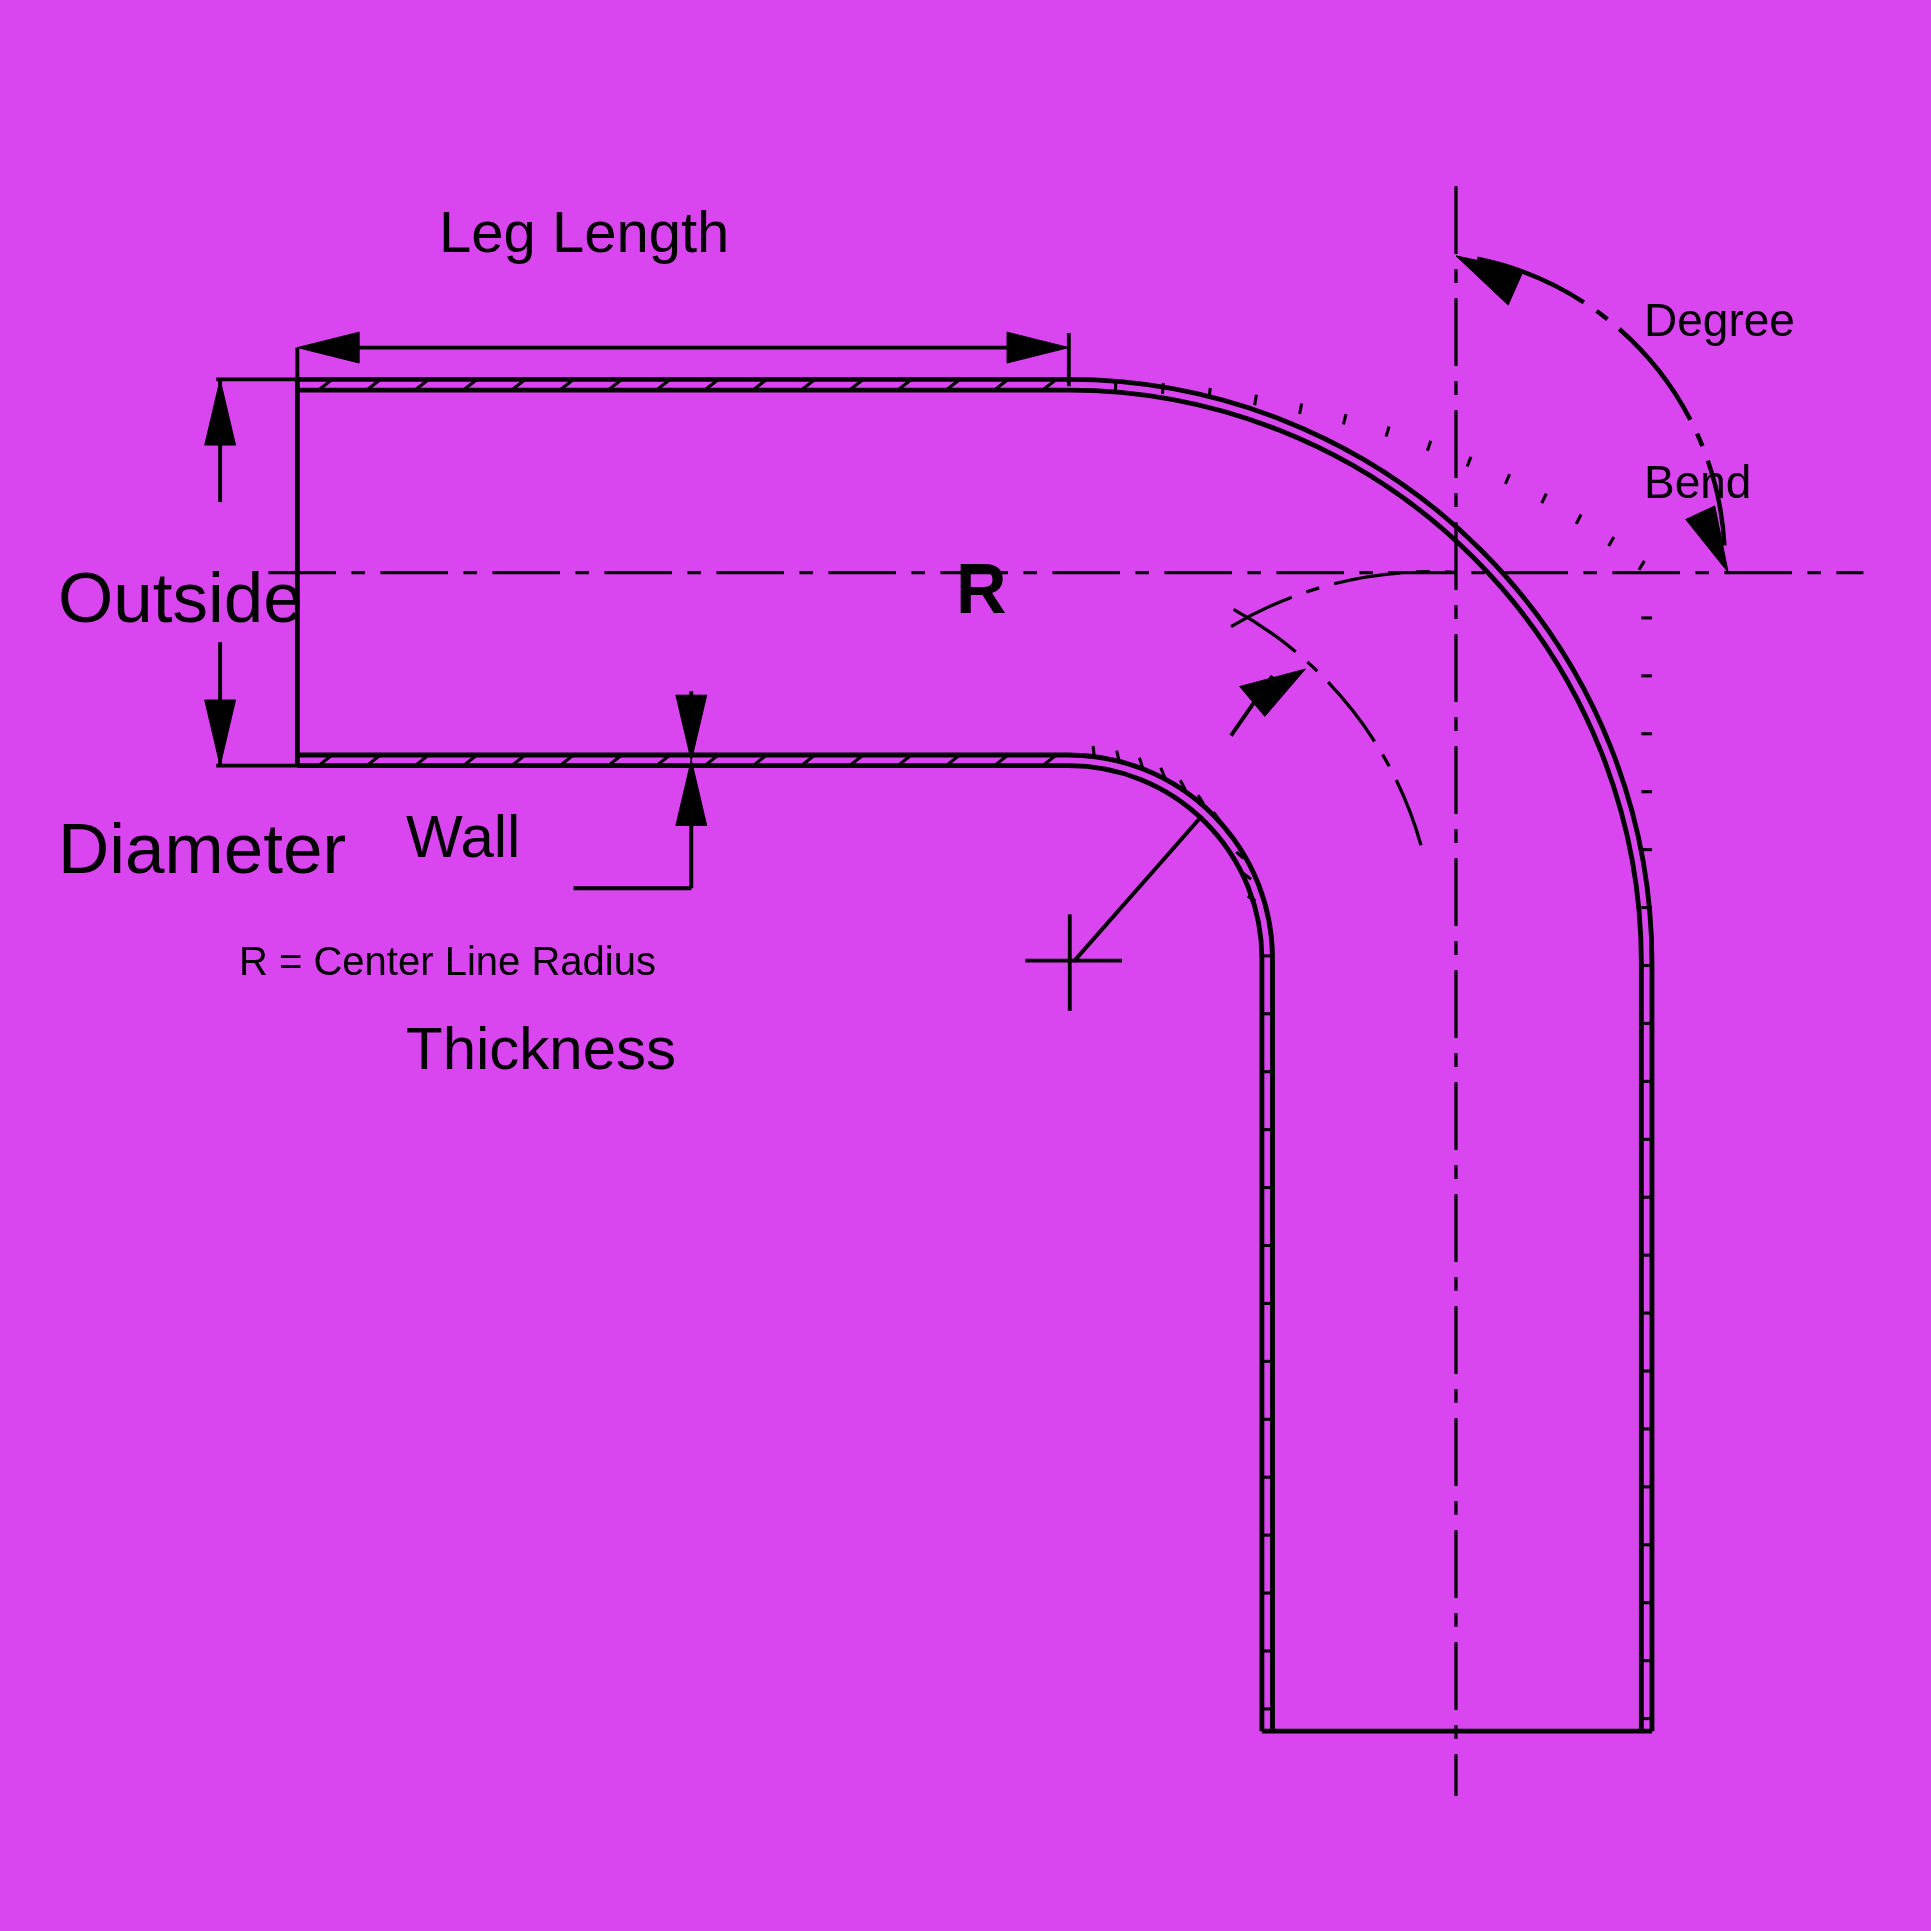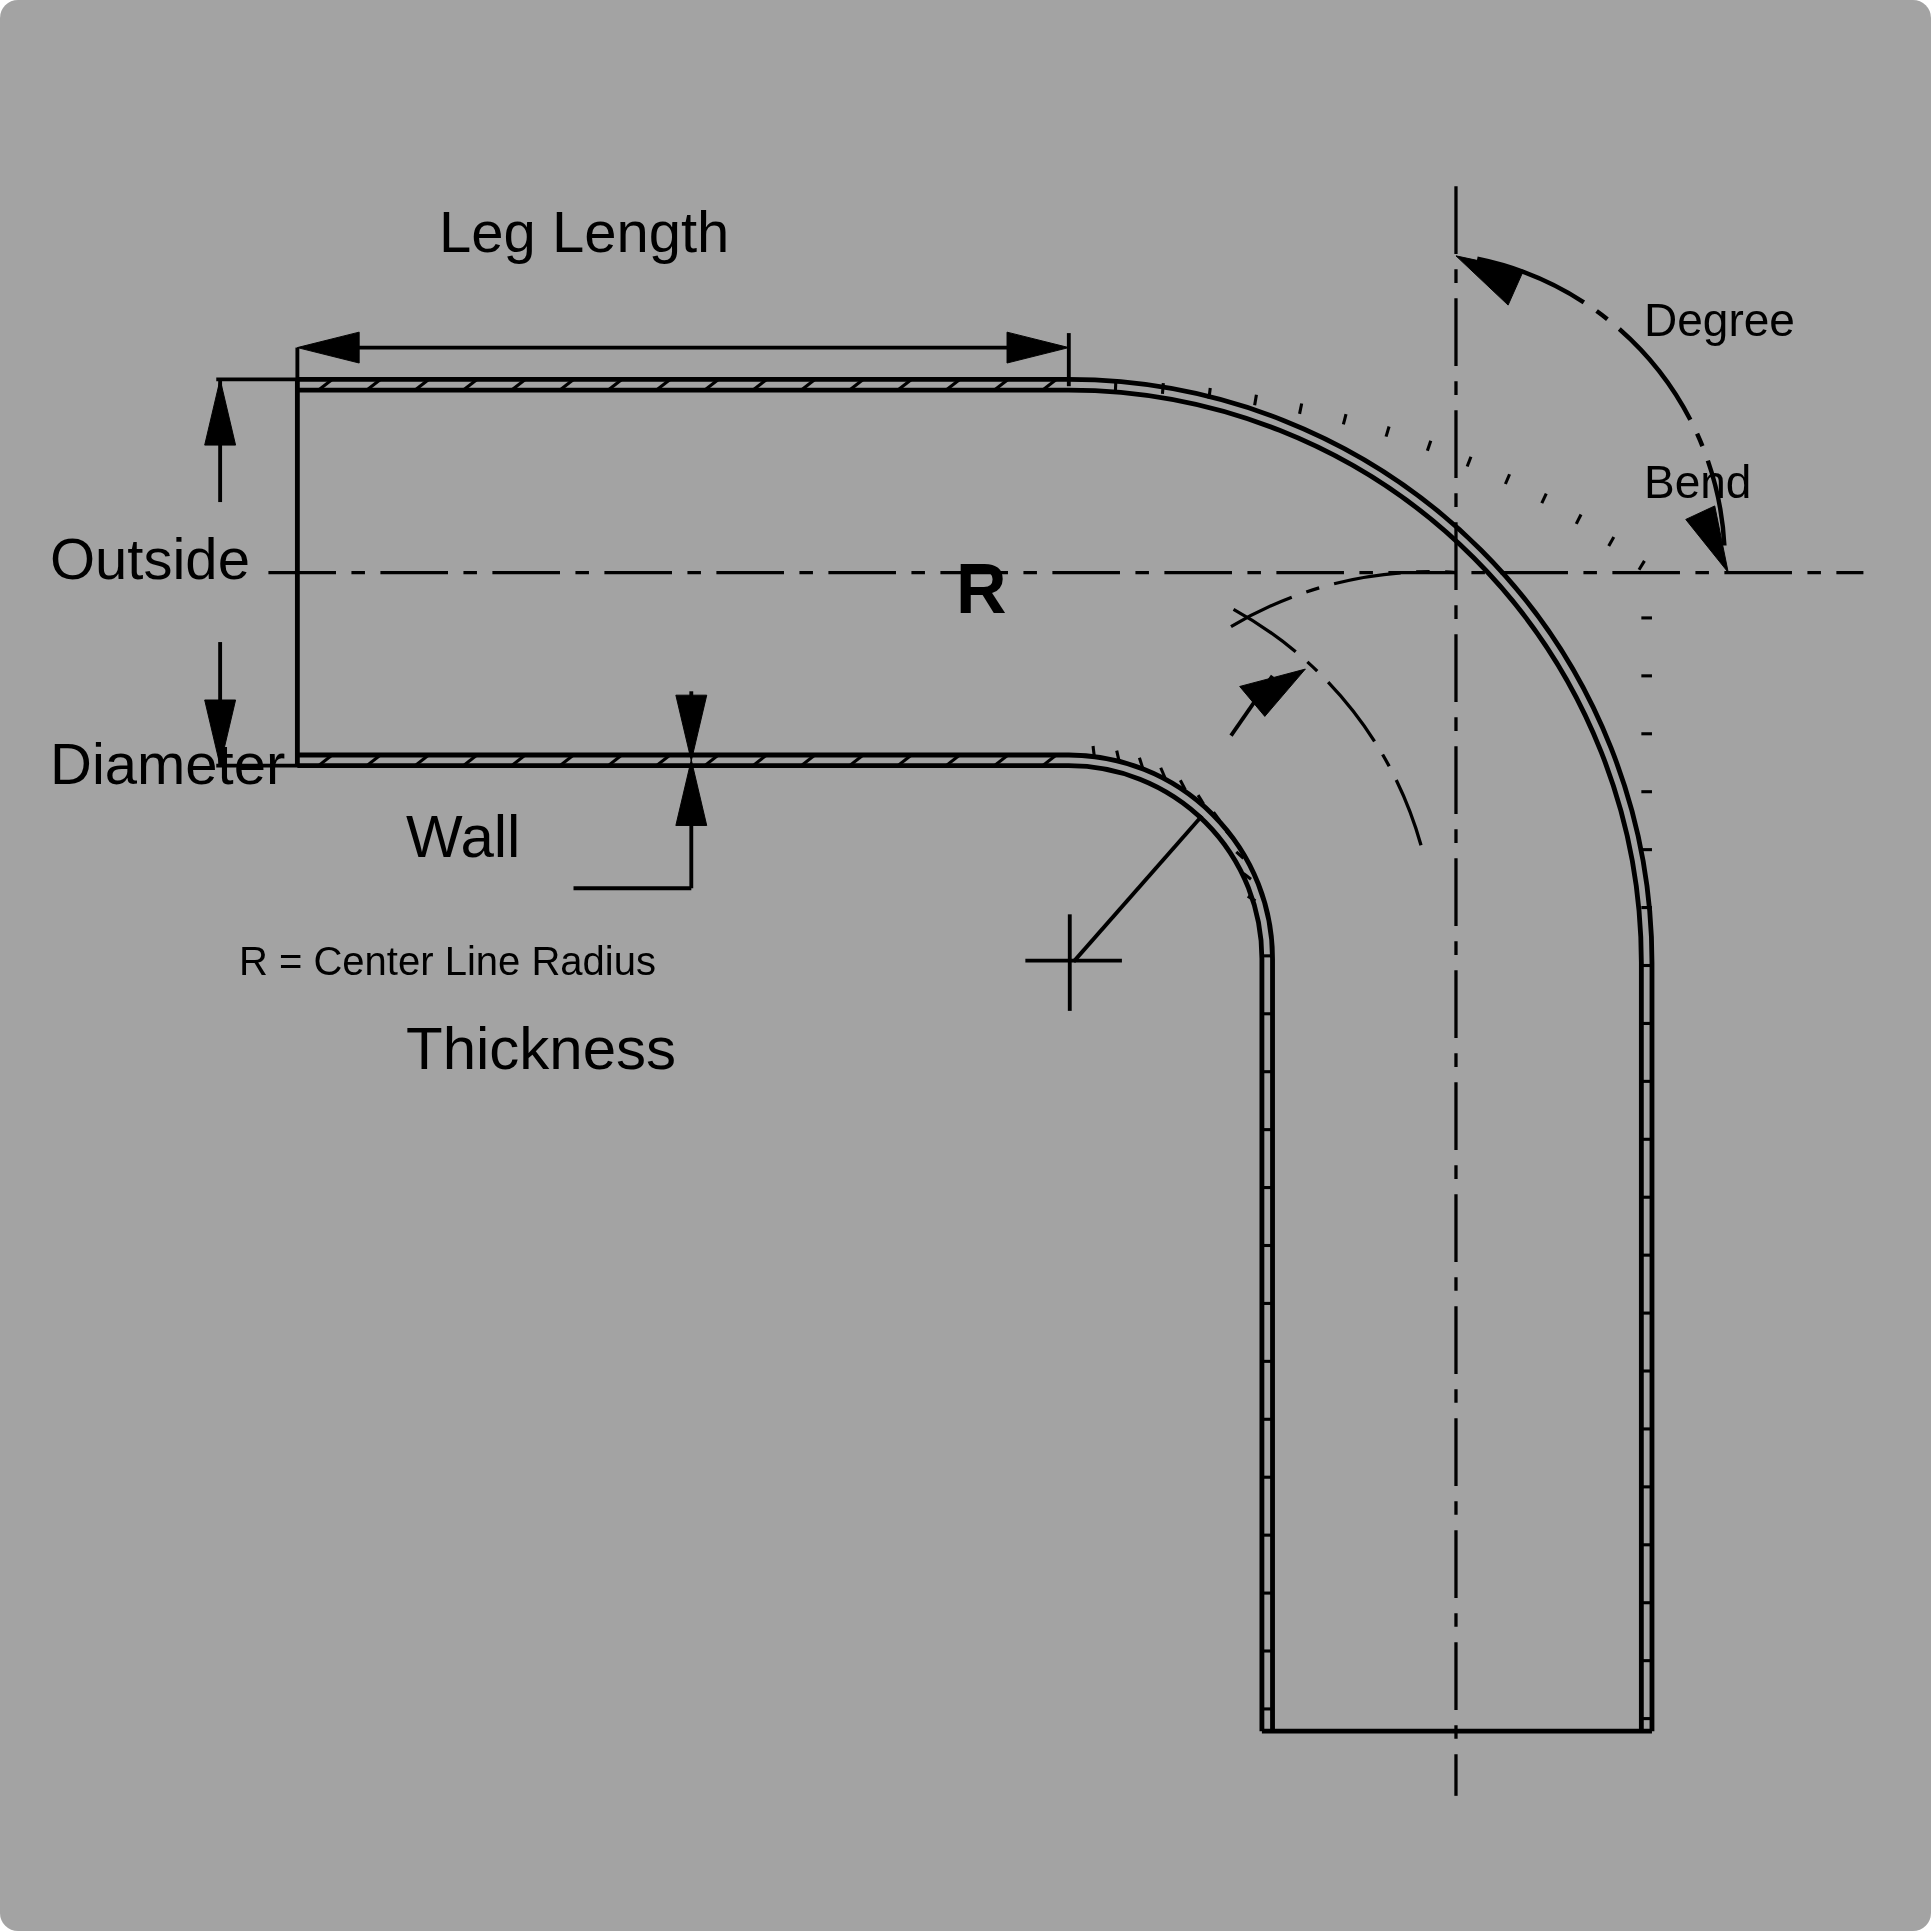--- a/index.html
+++ b/index.html
@@ -1,21 +1,21 @@
 <!DOCTYPE html>
 <html><head>
 <meta charset="utf-8">
 <style>
   html,body{margin:0;padding:0;background:#ffffff;}
   body{width:1931px;height:1931px;font-family:"Liberation Sans",sans-serif;overflow:hidden;}
-  #stage{position:relative;width:1931px;height:1931px;background:#a3a3a3;border-radius:18px;}
+  #stage{position:relative;width:1931px;height:1931px;background:#d946ef;}
   svg{position:absolute;left:0;top:0;}
   .lbl{position:absolute;color:#000;font-family:"Liberation Sans",sans-serif;white-space:pre;line-height:1.18;}
   .t-leg{left:439px;top:198px;font-size:58px;}
-  .t-od{left:50px;top:388px;font-size:58px;text-align:left;}
+  .t-od{left:58px;top:388px;font-size:71px;text-align:left;}
   .t-wall{left:406px;top:660px;font-size:60px;}
   .t-deg{left:1644px;top:184px;font-size:46px;}
   .t-r{left:956px;top:548px;font-size:70px;font-weight:bold;}
   .t-note{left:239px;top:938px;font-size:40px;}
 </style>
 </head>
 <body>
 
 <div id="stage">
 

